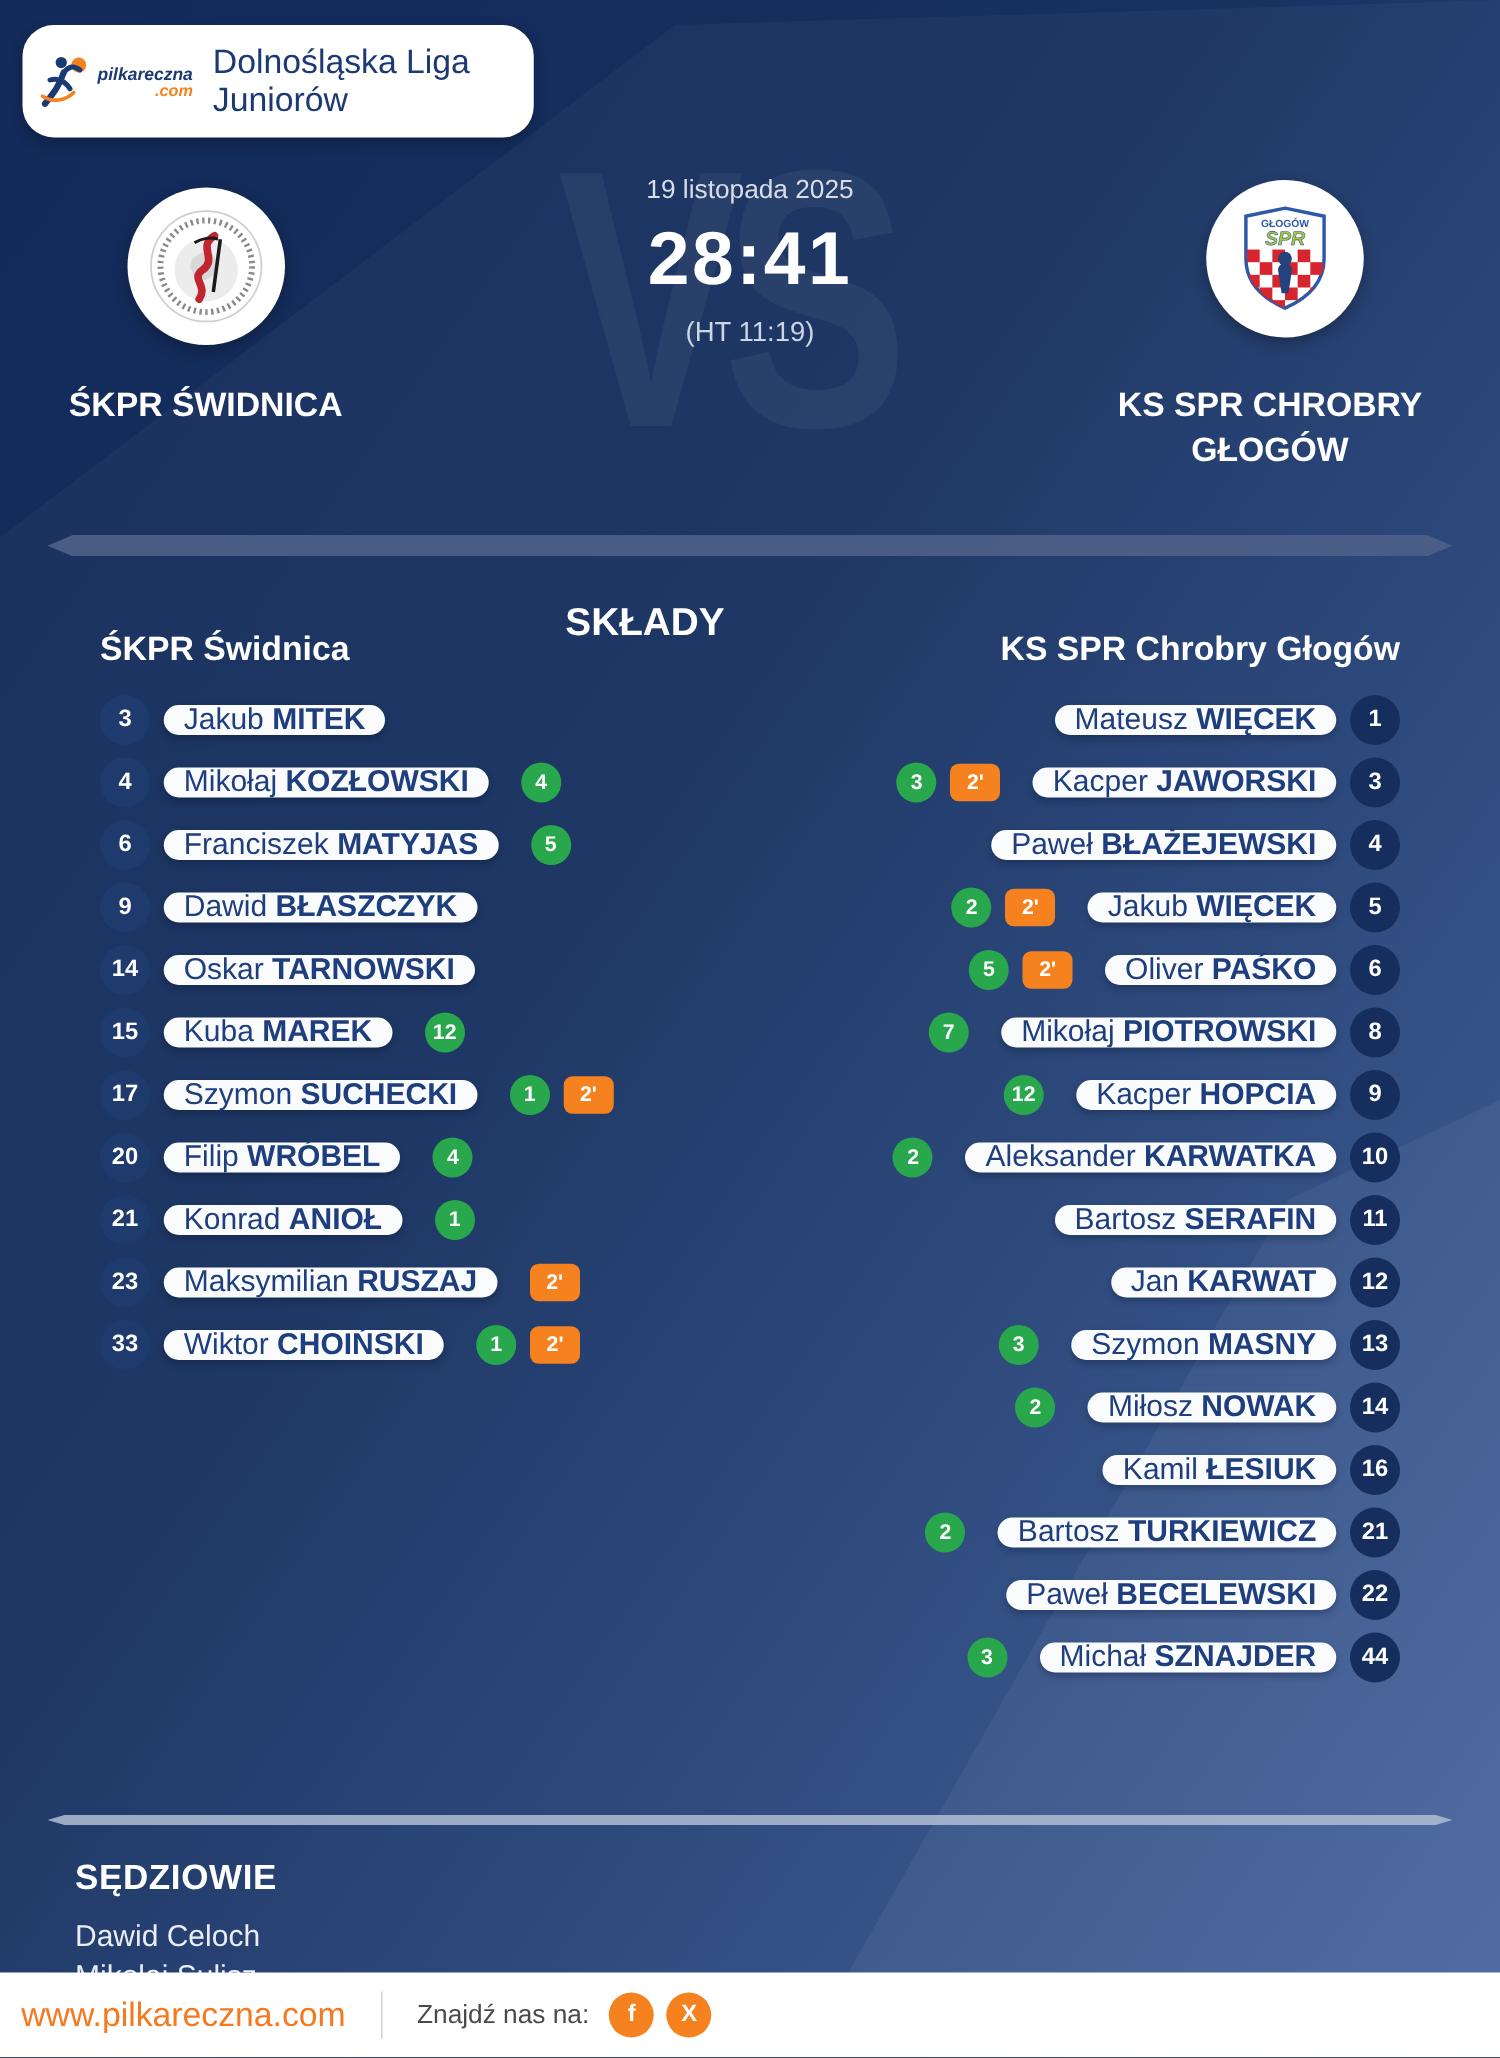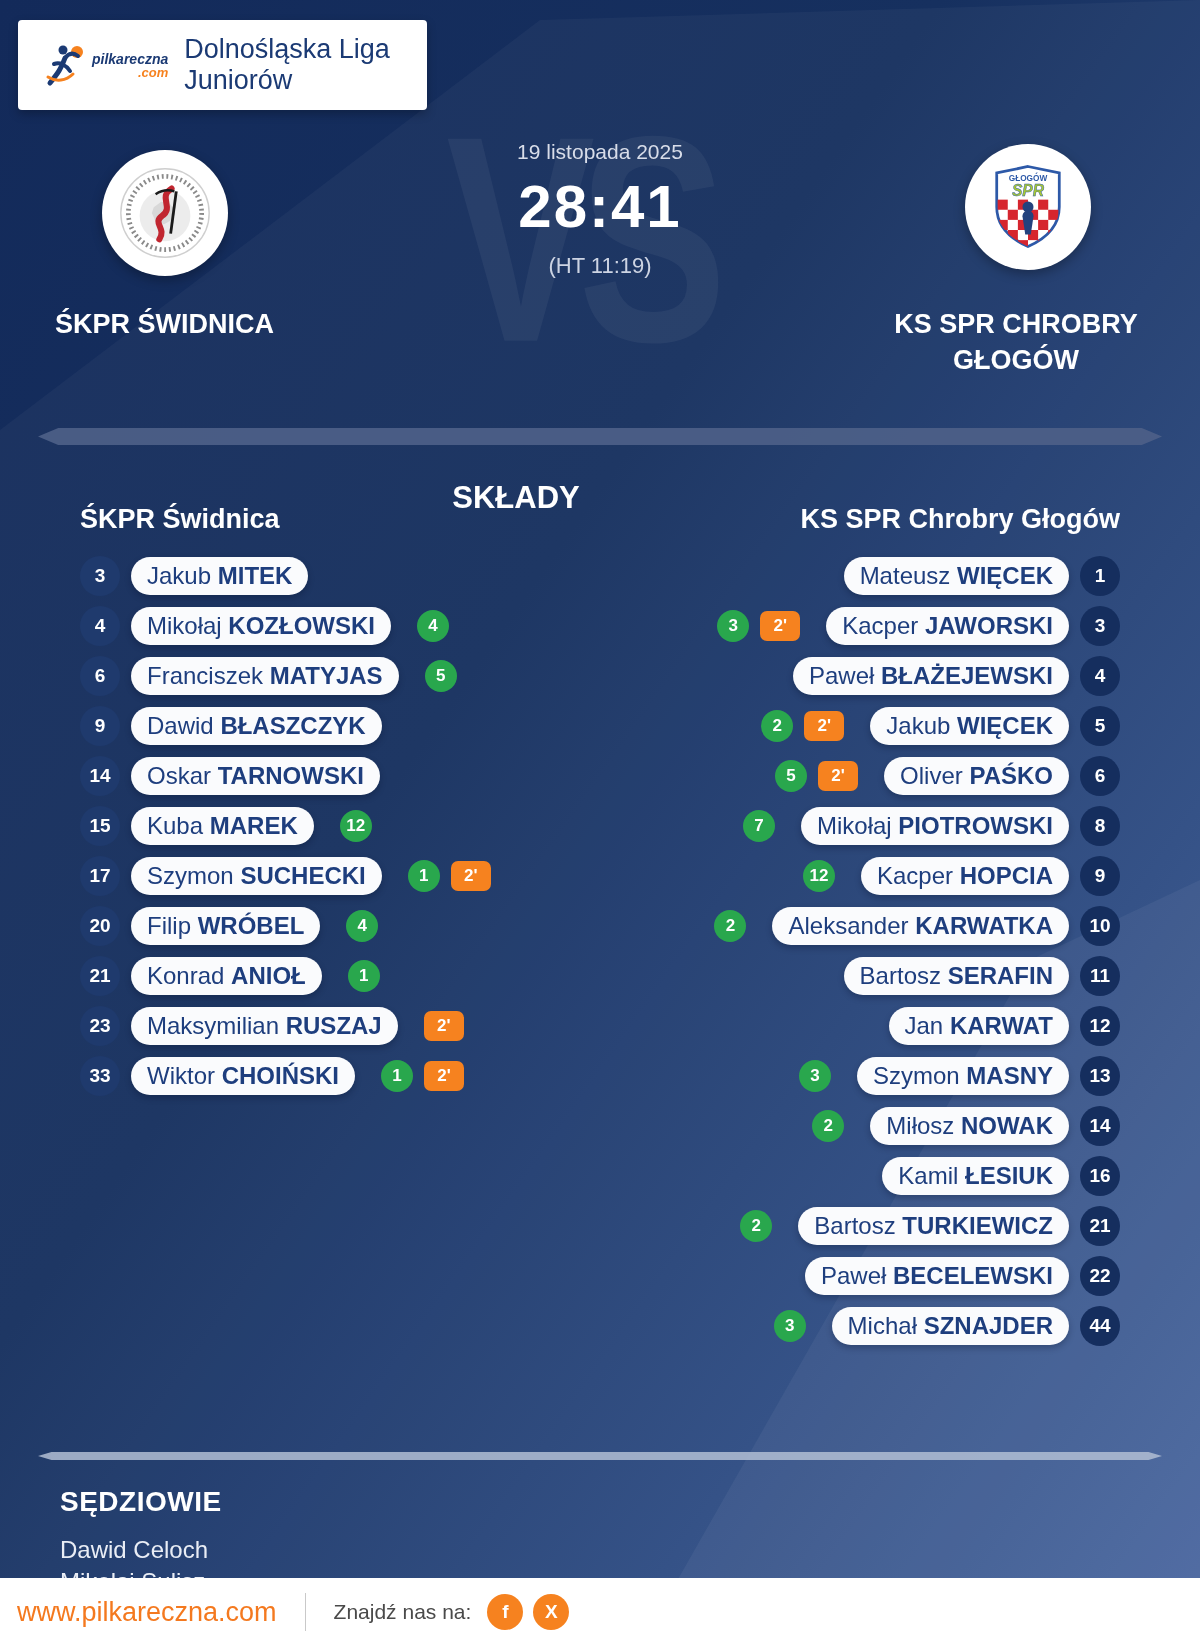--- a/index.html
+++ b/index.html
@@ -9,21 +9,21 @@
   .bg-shape{position:absolute;inset:0;pointer-events:none;}
   .shape-a{background:rgba(255,255,255,0.035);
            clip-path:polygon(0 430px,540px 20px,1200px 0,1200px 1646px,0 1646px);}
   .shape-b{background:rgba(255,255,255,0.05);
            clip-path:polygon(640px 1646px,1030px 960px,1200px 880px,1200px 1646px);}
   .vs-watermark{position:absolute;left:368px;top:92px;width:420px;text-align:center;
                 font-size:235px;font-weight:800;line-height:1;color:rgba(255,255,255,0.05);
                 transform:scale(0.95,1.25);transform-origin:center top;letter-spacing:-18px;}
   
   .league-card{position:absolute;left:18px;top:20px;width:409px;height:90px;background:#fff;
-               border-radius:4px;display:flex;align-items:center;padding-left:24px;gap:16px;
+               border-radius:25px;display:flex;align-items:center;padding-left:10px;gap:16px;
                box-shadow:0 4px 10px rgba(0,0,0,.25);}
   .brand{display:flex;align-items:center;gap:4px;}
   .brand-text{display:flex;flex-direction:column;align-items:flex-end;line-height:1;}
   .brand-name{font-size:14px;font-weight:700;font-style:italic;color:#1b3a74;}
   .brand-tld{font-size:13px;font-weight:700;font-style:italic;color:#f6821f;}
   .league-title{font-size:27px;color:#1b3a74;}
   
   .logo-circle{position:absolute;width:126px;height:126px;border-radius:50%;background:#fff;
                display:flex;align-items:center;justify-content:center;box-shadow:0 4px 12px rgba(0,0,0,.3);}
   .home-logo{left:102px;top:150px;}
@@ -48,21 +48,21 @@
   .home-col{left:80px;width:520px;}
   .away-col{left:700px;width:420px;}
   .col h3{margin:0 0 24px 0;font-size:27px;line-height:28px;font-weight:700;color:#fff;}
   .away-col h3{text-align:right;}
   .player-row{display:flex;align-items:center;height:38px;margin-bottom:12px;gap:11px;}
   .away-col .player-row{justify-content:flex-end;}
   .num-circle{width:40px;height:40px;border-radius:50%;flex:0 0 40px;display:flex;align-items:center;
               justify-content:center;color:#fff;font-size:19px;font-weight:700;}
   .home-num{background:#1f3a6d;}
   .away-num{background:#152e5e;}
-  .name-pill{height:38px;border-radius:19px;background:#fafbfd;display:flex;align-items:center;
+  .name-pill{height:24px;border-radius:19px;background:#fafbfd;display:flex;align-items:center;
              padding:0 16px;font-size:24px;white-space:nowrap;box-shadow:0 3px 6px rgba(5,15,40,.28);text-align:center;}
   .first-name{color:#1e3e7e;font-weight:400;}
   .last-name{color:#1e3e7e;font-weight:700;}
   .goal-badge{width:32px;height:32px;border-radius:50%;background:#29a74d;color:#fff;font-size:17px;
               font-weight:700;display:flex;align-items:center;justify-content:center;flex:0 0 32px;}
   .pen-badge{width:40px;height:30px;border-radius:7px;background:#f6821f;color:#fff;font-size:17px;
              font-weight:700;display:flex;align-items:center;justify-content:center;flex:0 0 40px;}
   .home-col .name-pill + .goal-badge,.home-col .name-pill + .pen-badge{margin-left:15px;}
   .away-col .name-pill{margin-left:15px;}
   

